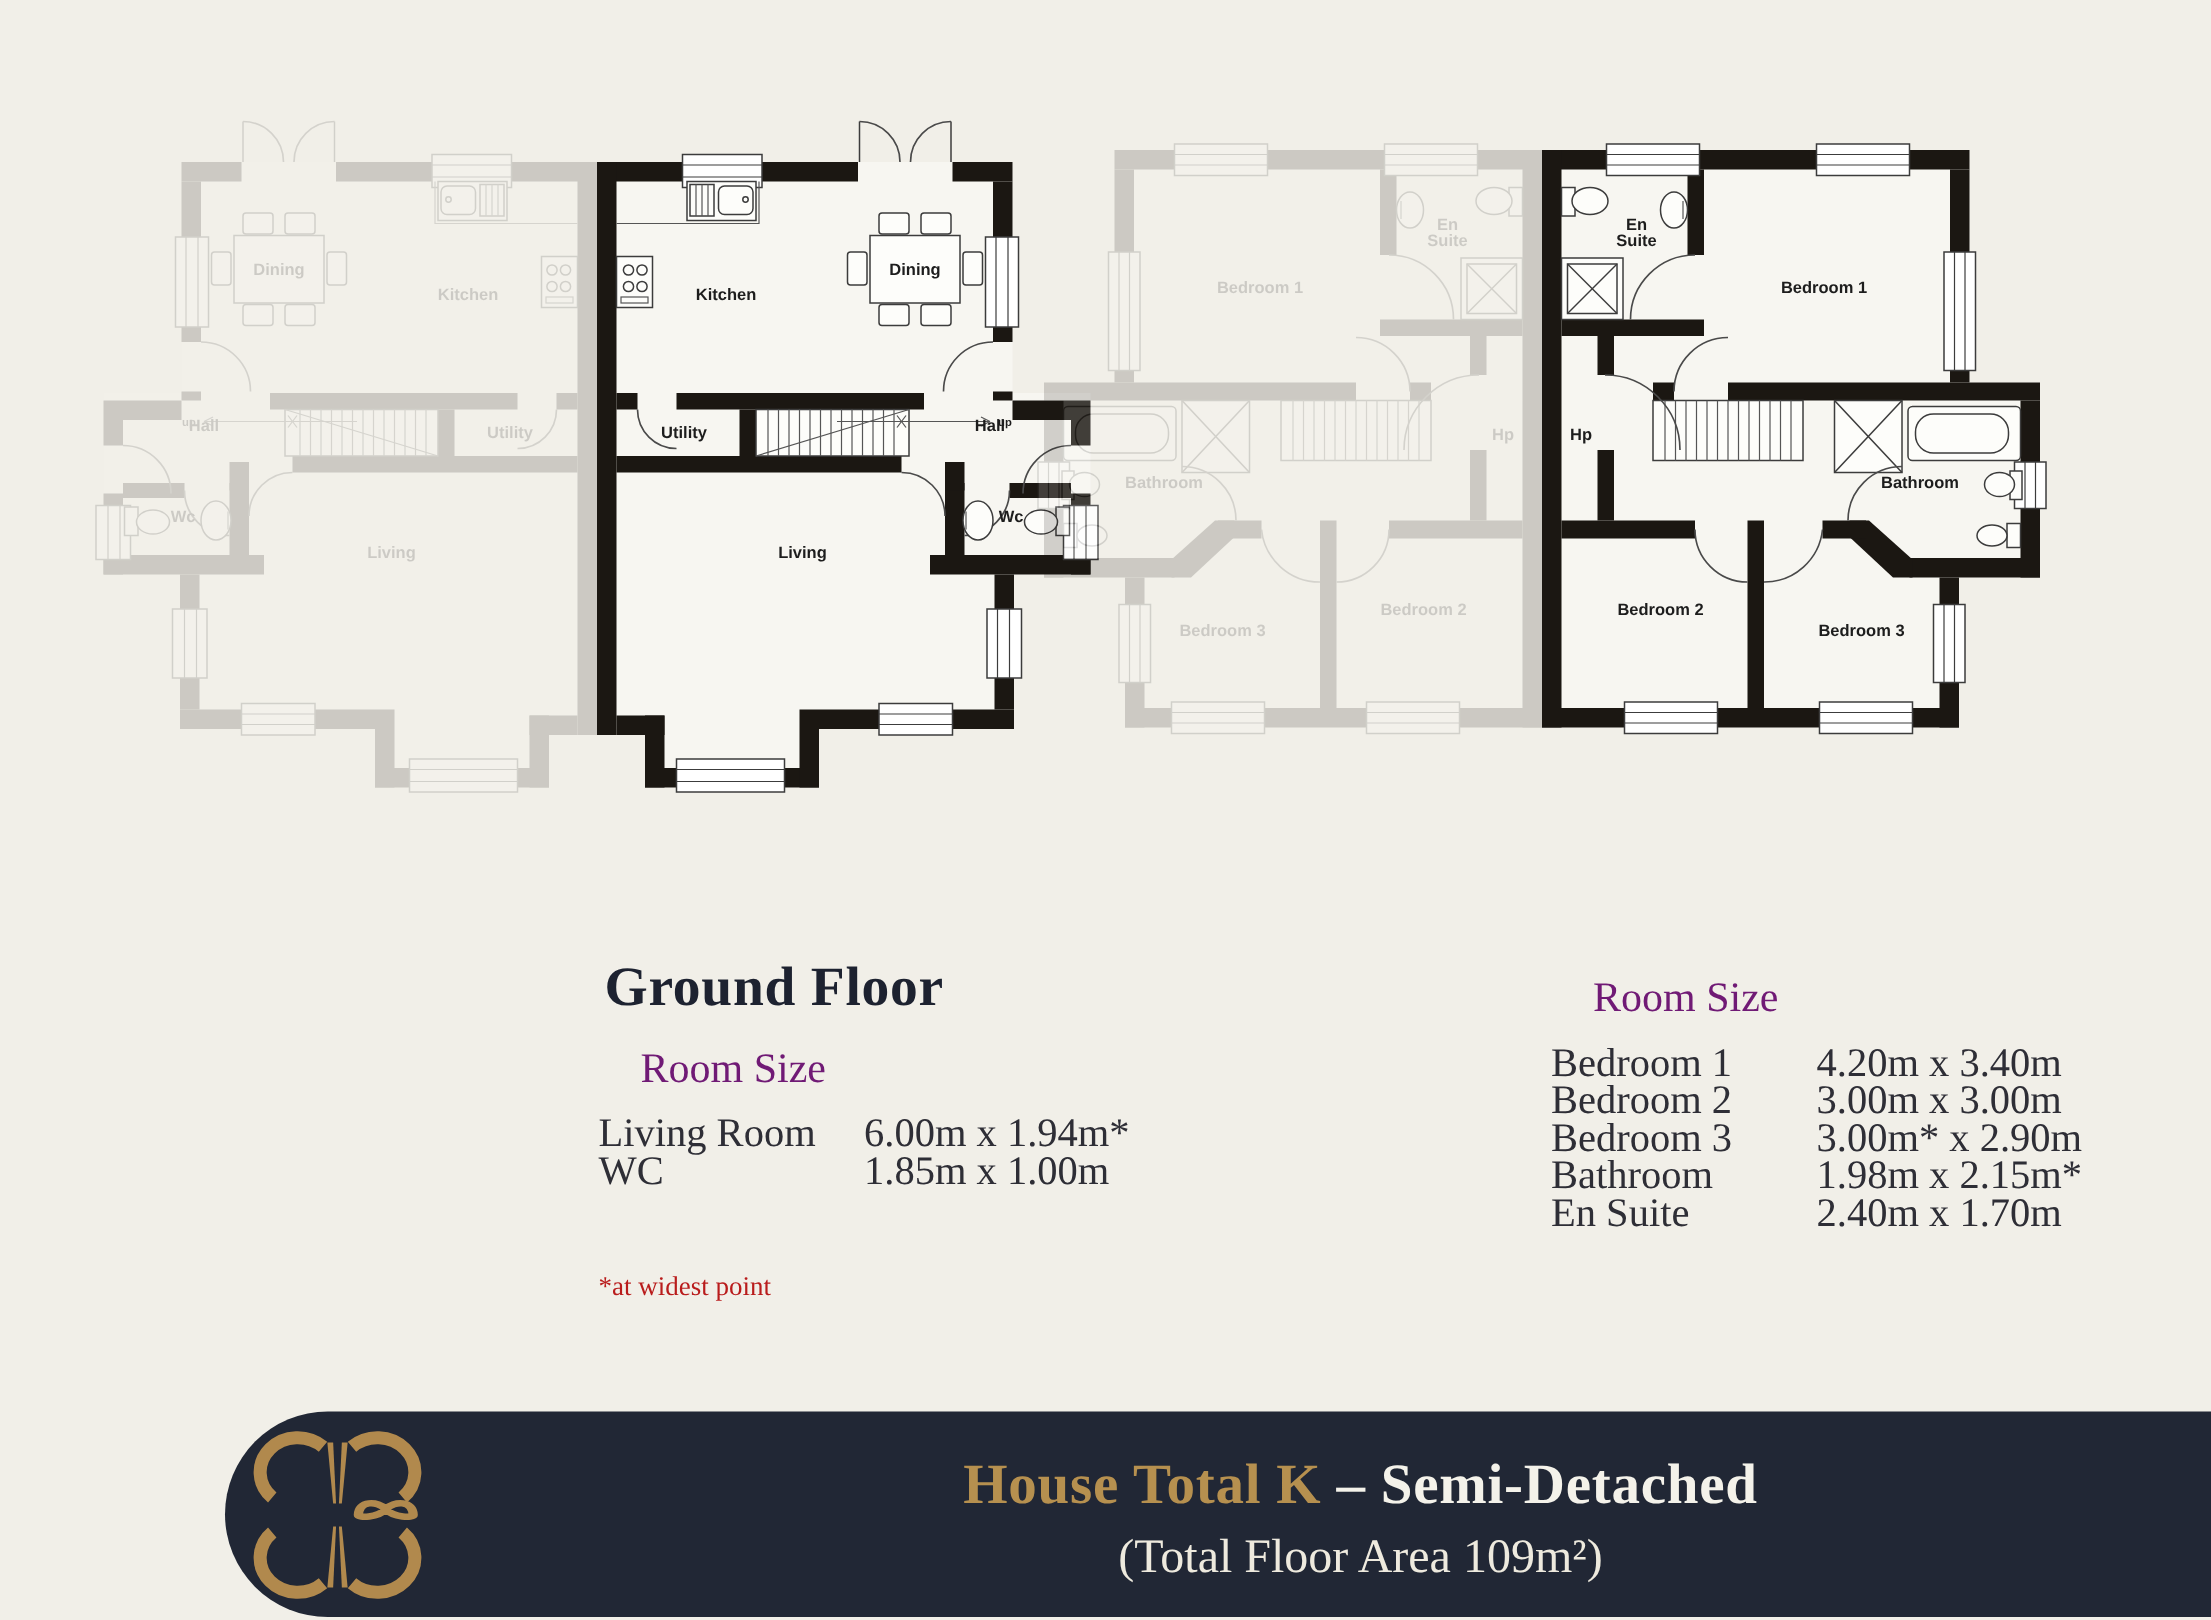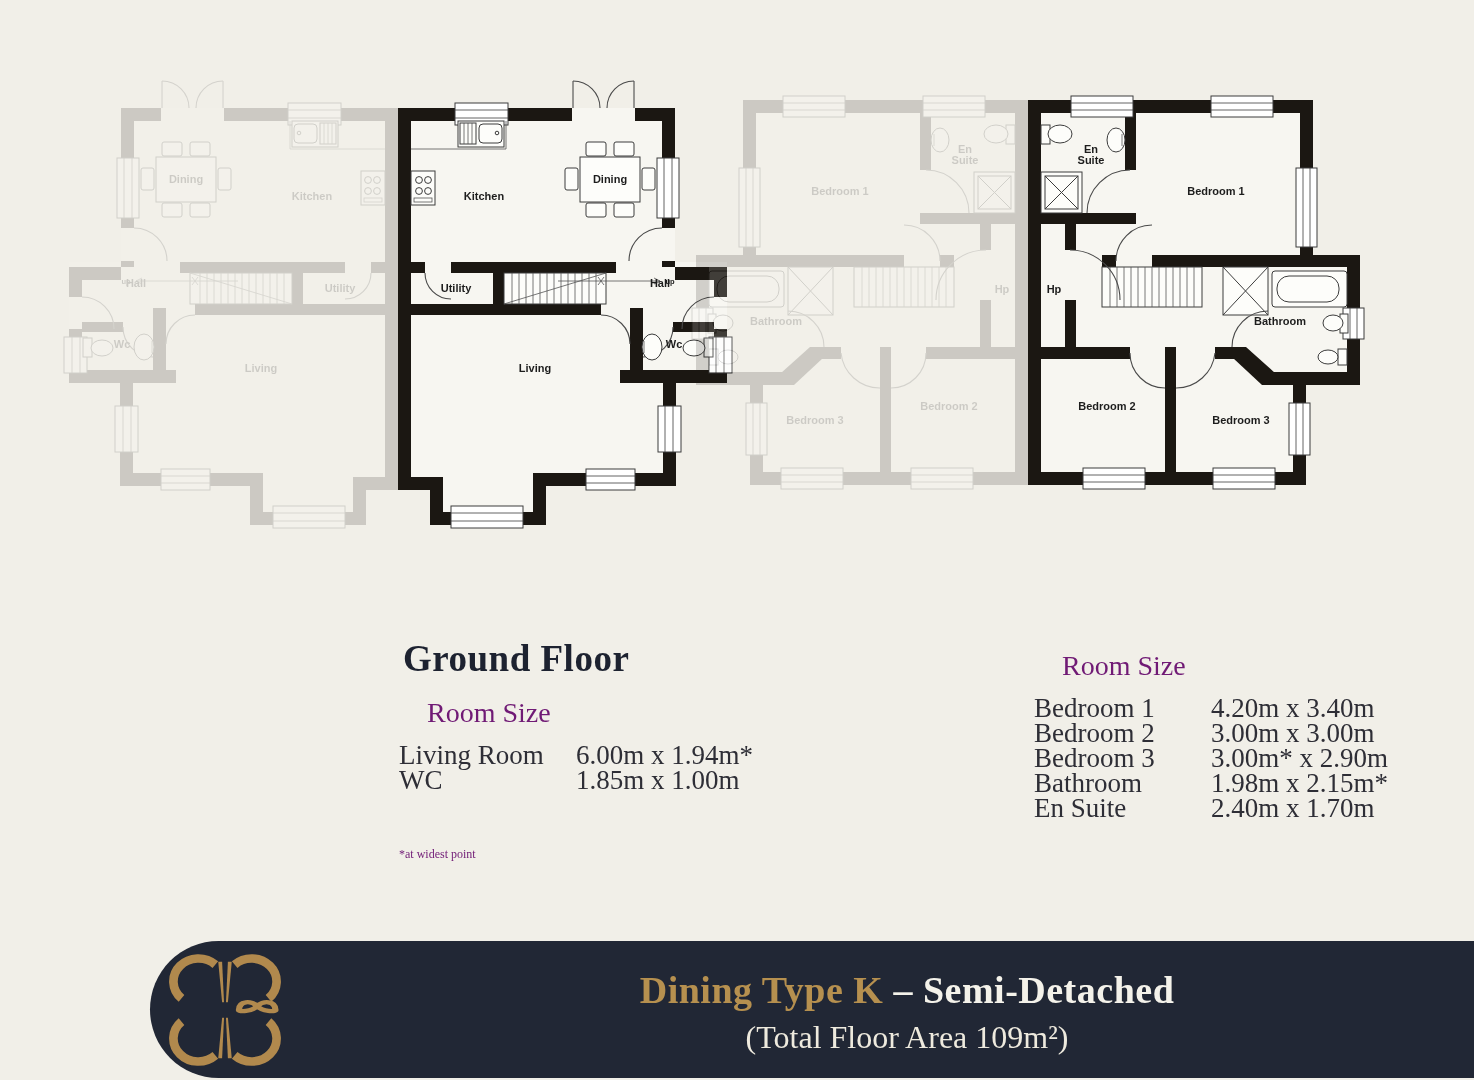--- a/index.html
+++ b/index.html
@@ -17,21 +17,21 @@
   svg.plan text.rlabel{font-family:"Liberation Sans",sans-serif;font-weight:bold;font-size:11px;
         fill:#1d1d1d;text-anchor:middle;}
   svg.plan text.rlabel.sm{font-size:7.5px;font-weight:bold;}
   svg.plan.ghost{opacity:.17;}
   .section{position:absolute;width:430px;}
   .section h2{margin:4px;font-size:37px;font-weight:bold;color:#1d2230;letter-spacing:.5px;}
   .section .roomsize{margin-top:17px;font-size:28px;color:#701a75;margin-left:28px;}
   .roomtable{margin-top:14px;}
   .roomrow{display:flex;font-size:27px;color:#2e2e36;line-height:25px;}
   .roomrow .rname{width:177px;}
-  .footnote{margin-top:54px;font-size:12px;color:#701a75;}
+  .footnote{margin-top:54px;font-size:18px;color:#b91c1c;}
   .footer{position:absolute;left:150px;top:941px;width:1334px;height:137px;
           background:#212735;border-radius:69px 0 0 69px;}
   .footer .logo{position:absolute;left:17px;top:13px;}
   .ftext{position:absolute;left:180px;right:0;top:0;height:100%;display:flex;
          flex-direction:column;align-items:center;justify-content:center;padding-top:2px;}
   .ftitle{font-size:38px;font-weight:bold;letter-spacing:.5px;}
   .ftitle .gold{color:#b6904f;}
   .ftitle .cream{color:#f4f2ea;}
   .fsub{margin-top:7px;font-size:32px;color:#eeeade;}
 </style>
@@ -424,21 +424,21 @@
       </g>
       <g fill="#b1894d">
         <polygon points="53,6 57,48 59,48 57,6"></polygon>
         <polygon points="67,6 63,48 61,48 63,6"></polygon>
         <polygon points="53,106 57,64 59,64 57,106"></polygon>
         <polygon points="67,106 63,64 61,64 63,106"></polygon>
       </g>
     </svg>
     <div class="ftext">
       <div class="ftitle">
-        <span class="gold">Dining Type K</span>
+        <span class="gold">House Total K</span>
         <span class="cream">–</span>
         <span class="cream">Semi-Detached</span>
       </div>
       <div class="fsub">(Total Floor Area 109m²)</div>
     </div>
   </div>
 
 </div>
 
 </body></html>

